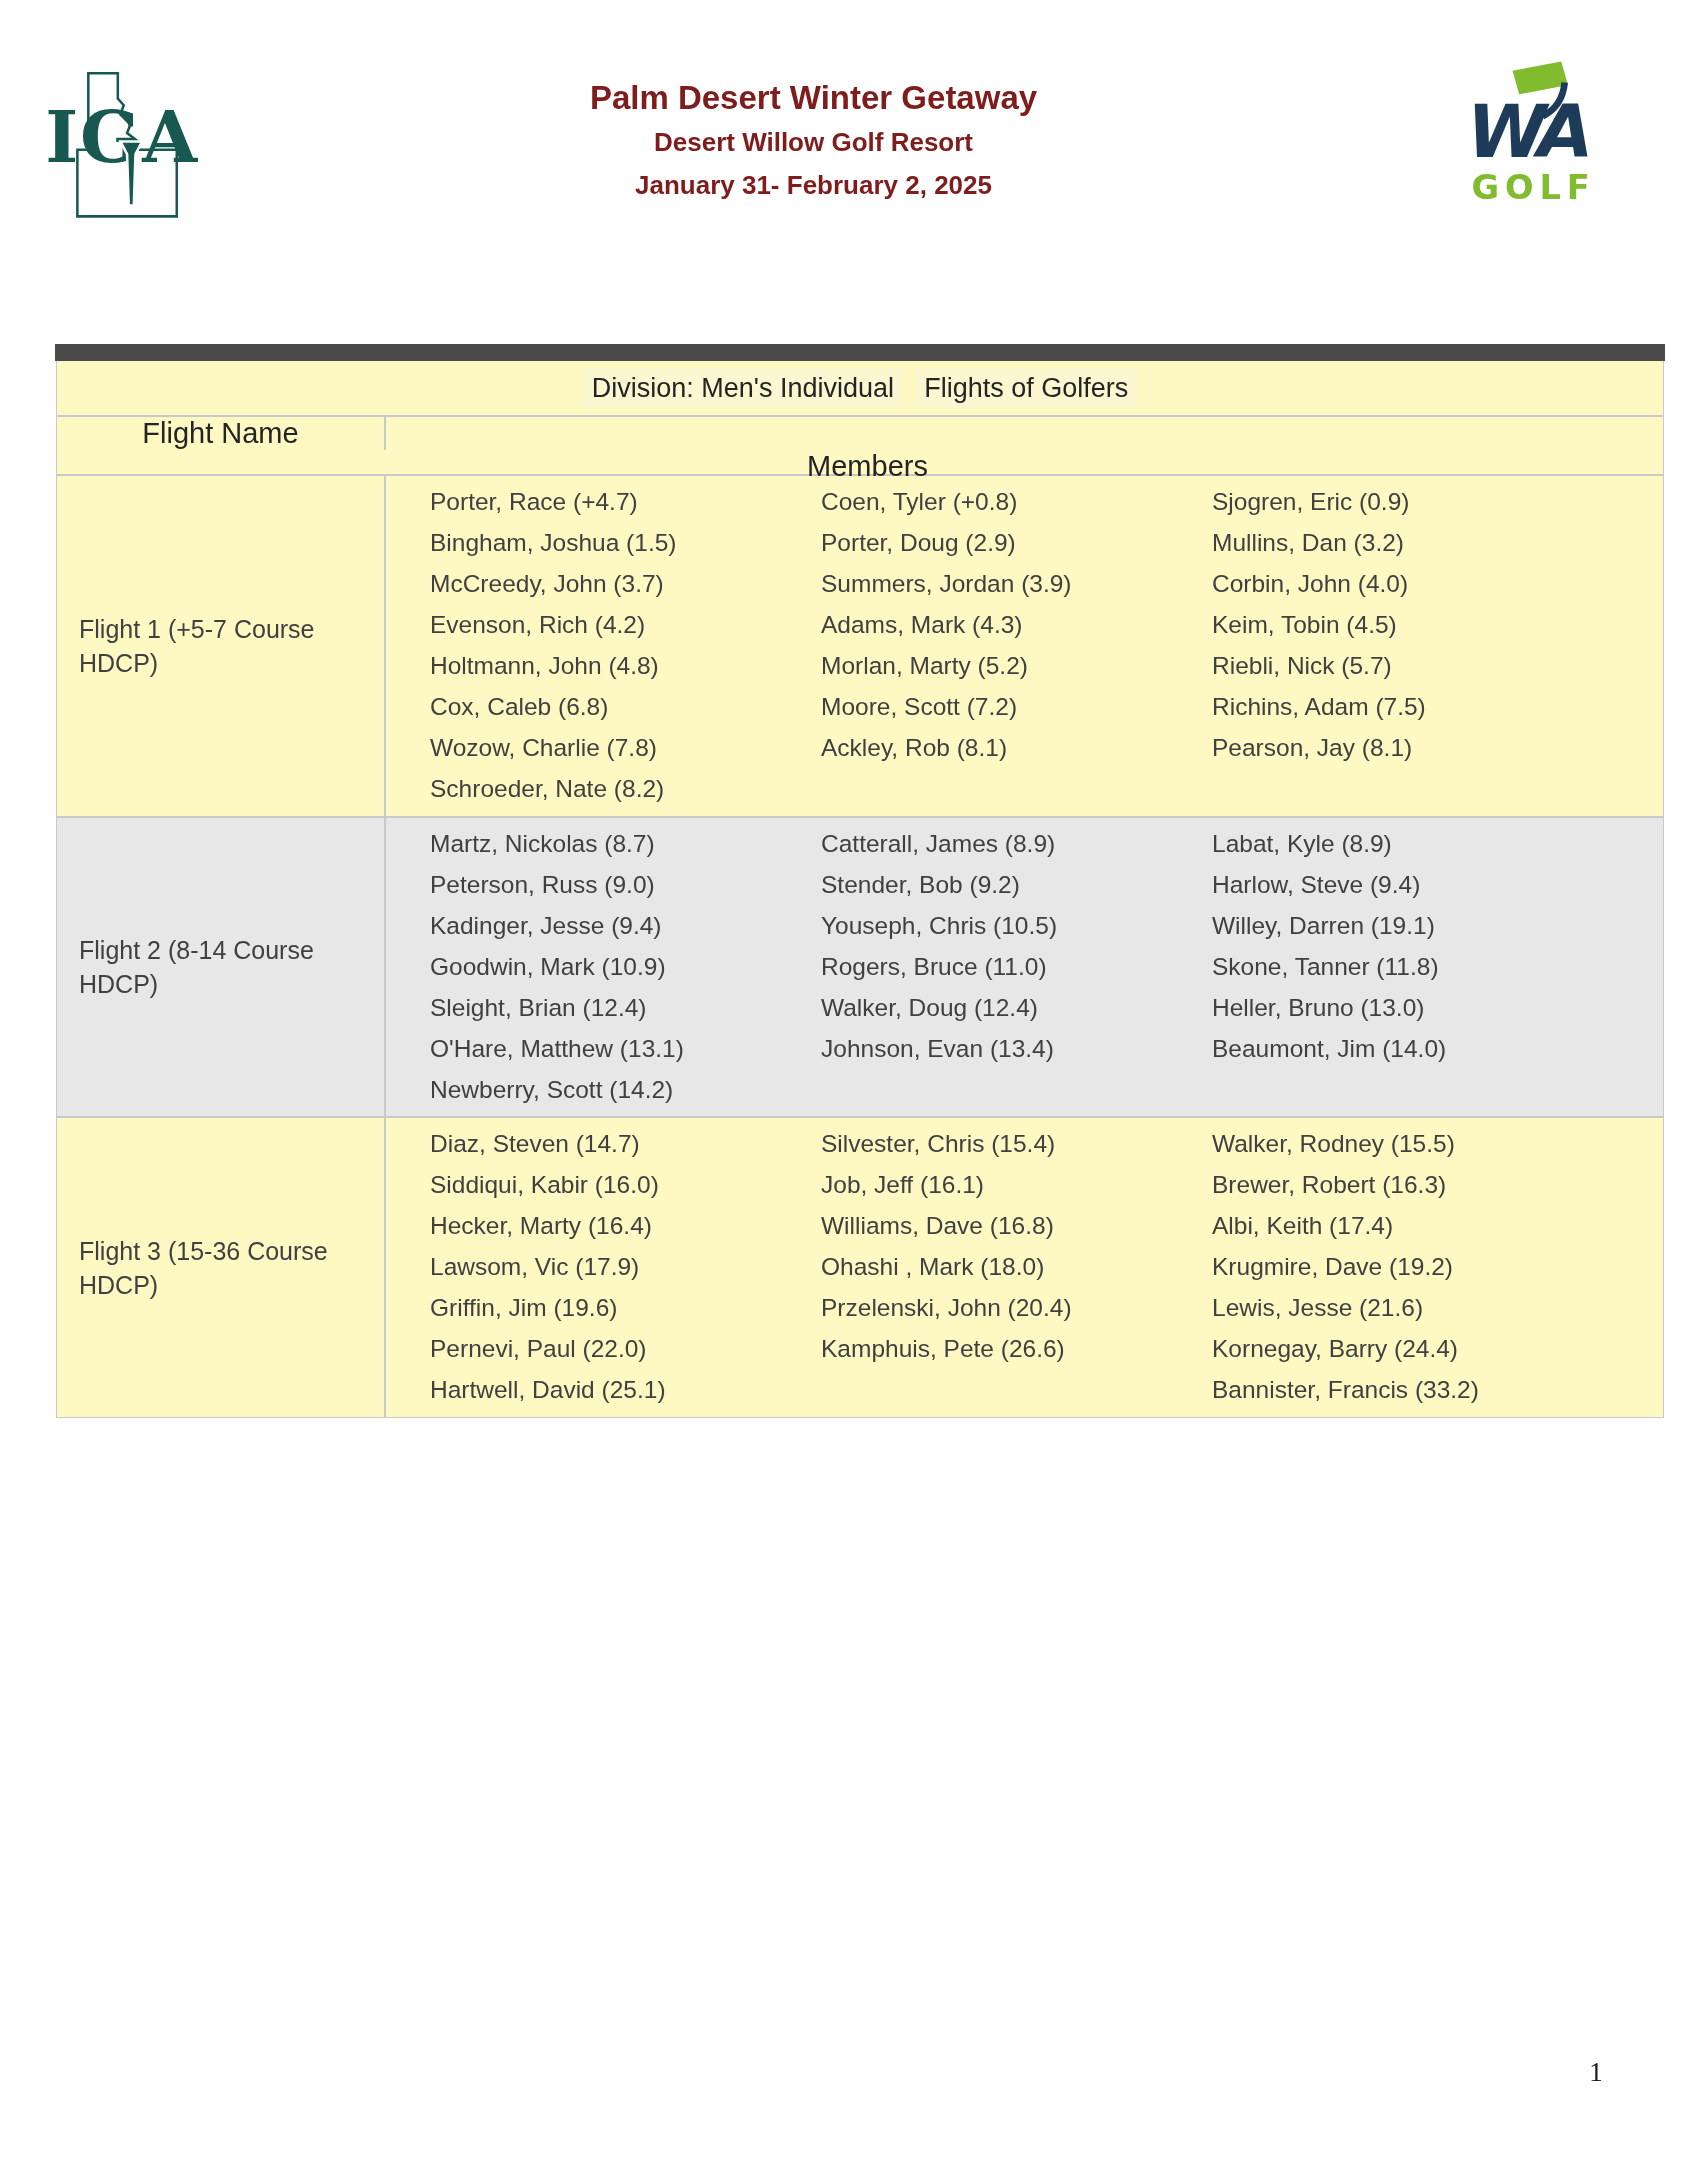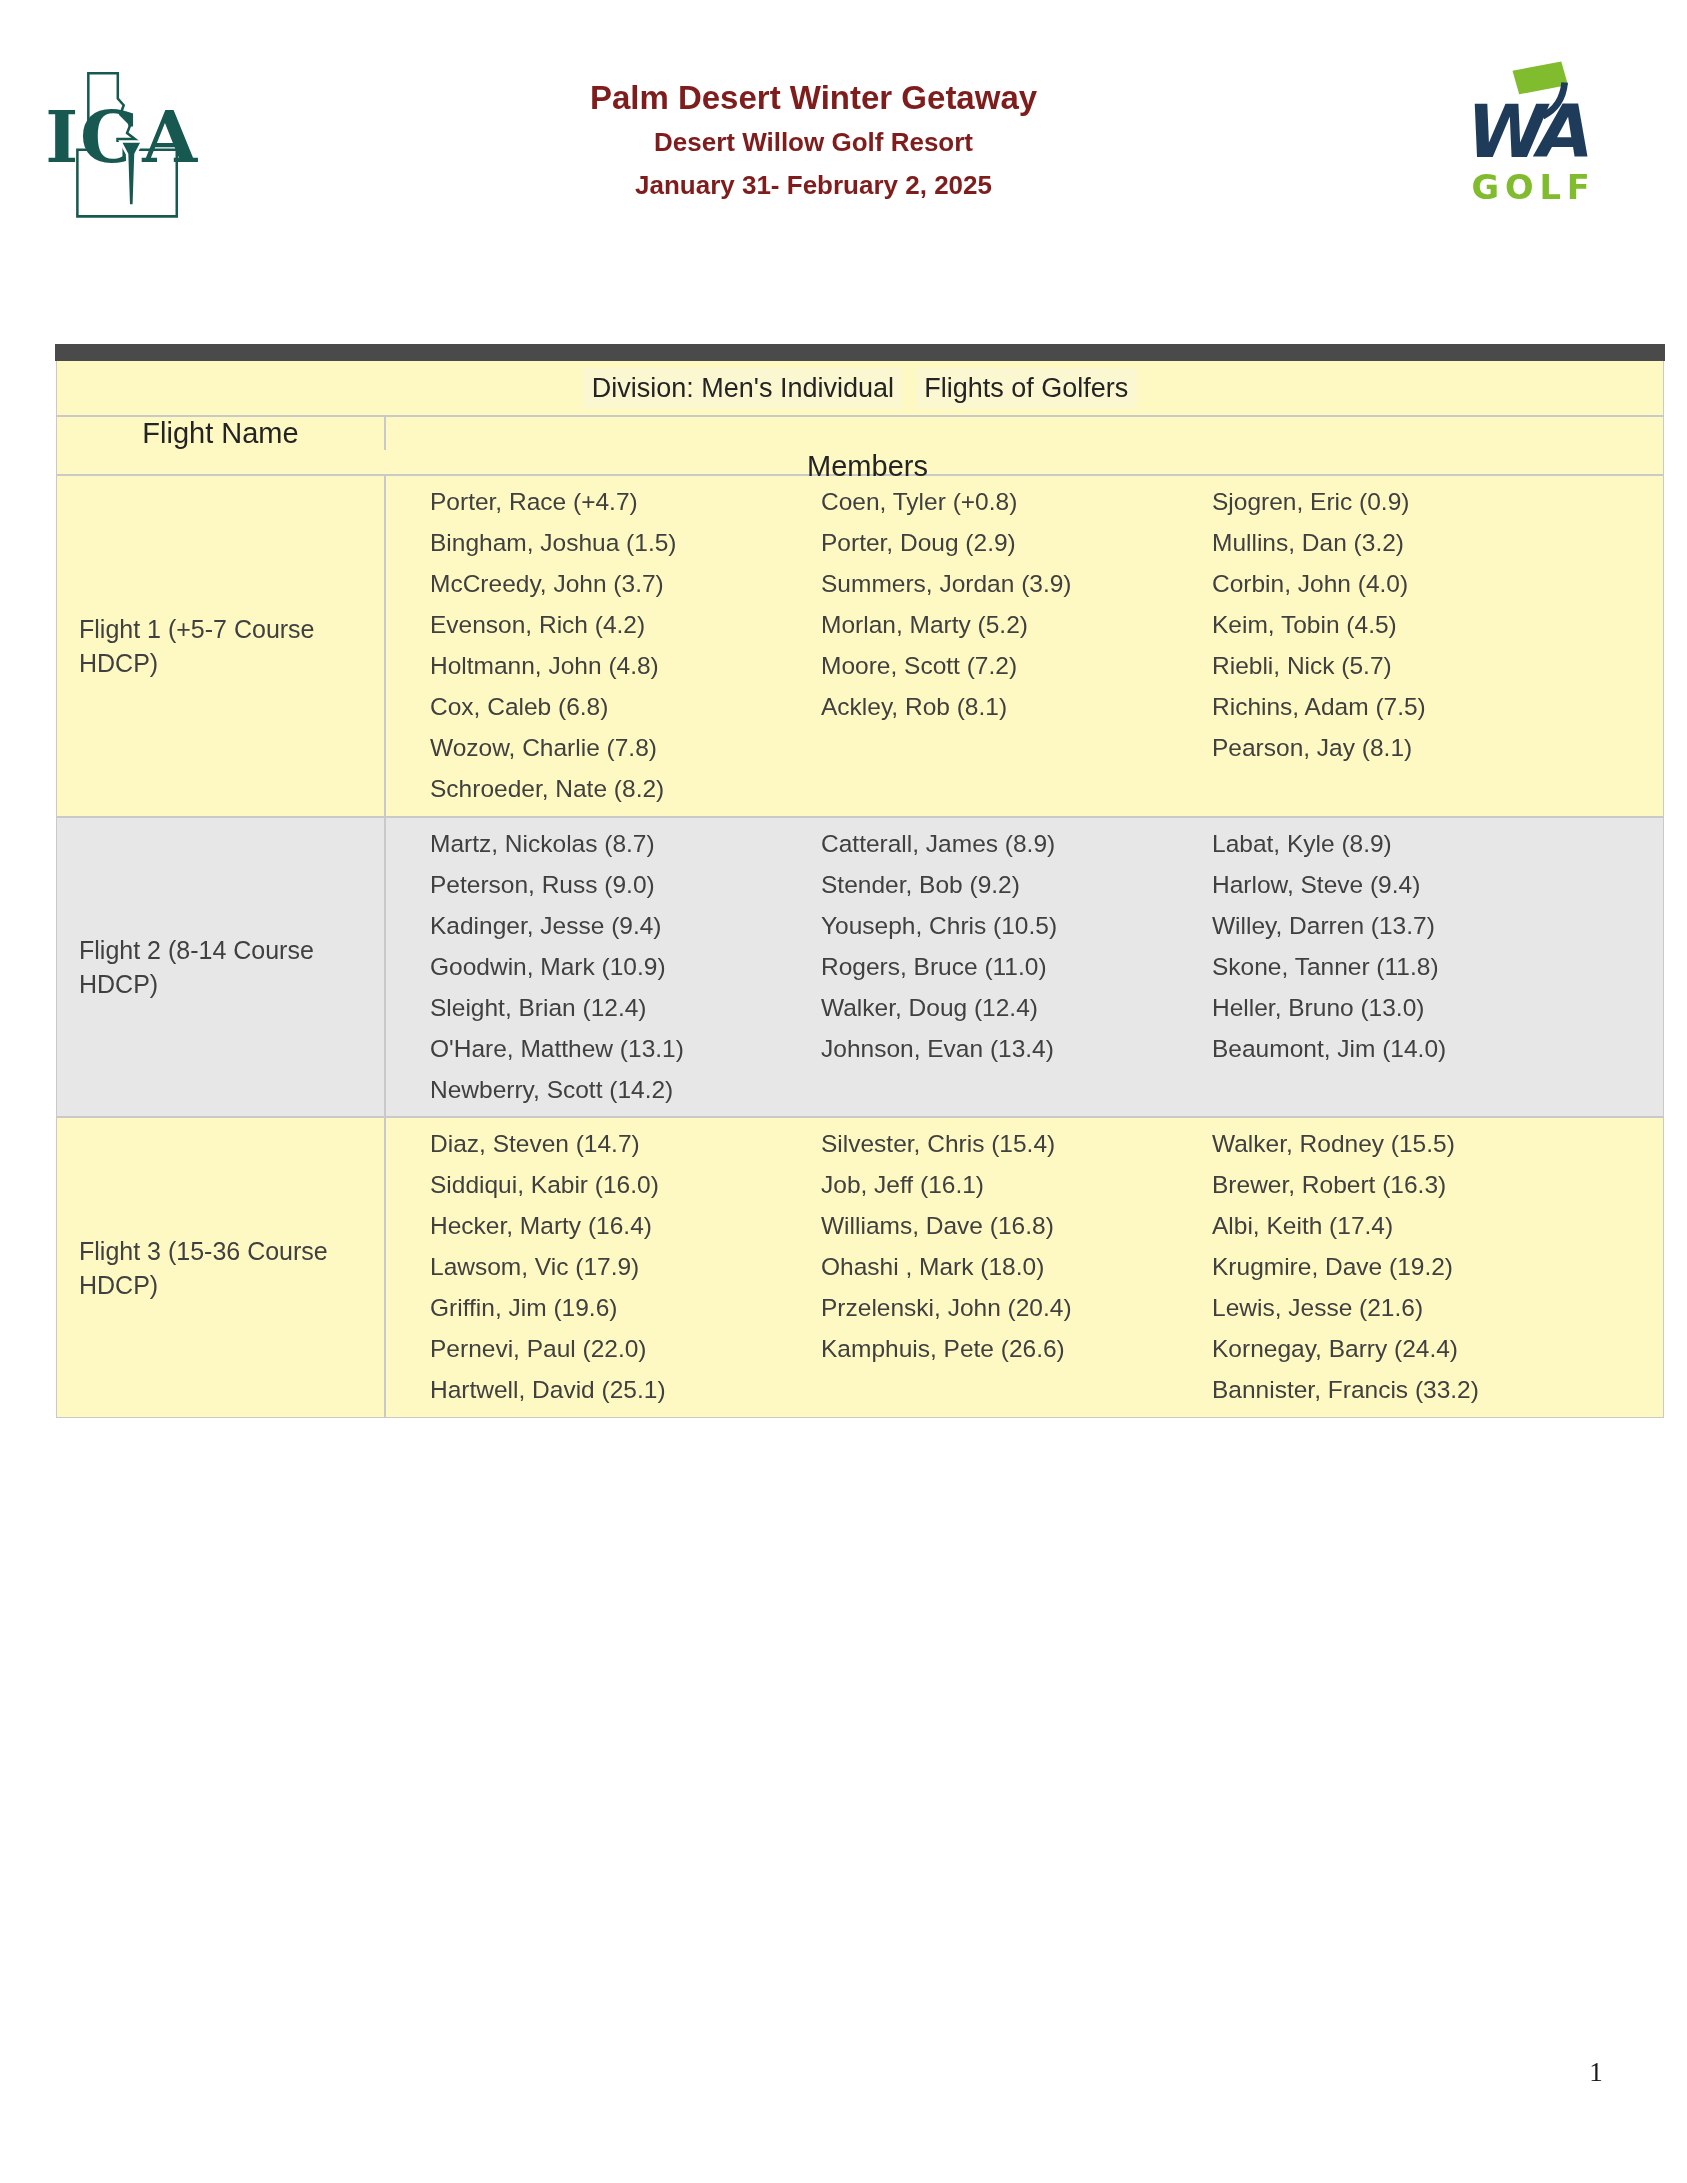--- a/index.html
+++ b/index.html
@@ -96,20 +96,21 @@
             <div class="member">Evenson, Rich (4.2)</div>
             <div class="member">Holtmann, John (4.8)</div>
             <div class="member">Cox, Caleb (6.8)</div>
             <div class="member">Wozow, Charlie (7.8)</div>
             <div class="member">Schroeder, Nate (8.2)</div>
           </div>
         <div class="mcol">
             <div class="member">Coen, Tyler (+0.8)</div>
             <div class="member">Porter, Doug (2.9)</div>
             <div class="member">Summers, Jordan (3.9)</div>
+            <div class="member">Adams, Mark (4.3)</div>
             <div class="member">Morlan, Marty (5.2)</div>
             <div class="member">Moore, Scott (7.2)</div>
             <div class="member">Ackley, Rob (8.1)</div>
           </div>
         <div class="mcol">
             <div class="member">Sjogren, Eric (0.9)</div>
             <div class="member">Mullins, Dan (3.2)</div>
             <div class="member">Corbin, John (4.0)</div>
             <div class="member">Keim, Tobin (4.5)</div>
             <div class="member">Riebli, Nick (5.7)</div>
@@ -135,21 +136,21 @@
             <div class="member">Catterall, James (8.9)</div>
             <div class="member">Stender, Bob (9.2)</div>
             <div class="member">Youseph, Chris (10.5)</div>
             <div class="member">Rogers, Bruce (11.0)</div>
             <div class="member">Walker, Doug (12.4)</div>
             <div class="member">Johnson, Evan (13.4)</div>
           </div>
         <div class="mcol">
             <div class="member">Labat, Kyle (8.9)</div>
             <div class="member">Harlow, Steve (9.4)</div>
-            <div class="member">Willey, Darren (13.7)</div>
+            <div class="member">Willey, Darren (19.1)</div>
             <div class="member">Skone, Tanner (11.8)</div>
             <div class="member">Heller, Bruno (13.0)</div>
             <div class="member">Beaumont, Jim (14.0)</div>
           </div>
       </div>
     </div>
 
     <div class="flight-row">
       <div class="fname">Flight 3 (15-36 Course HDCP)</div>
       <div class="members">

